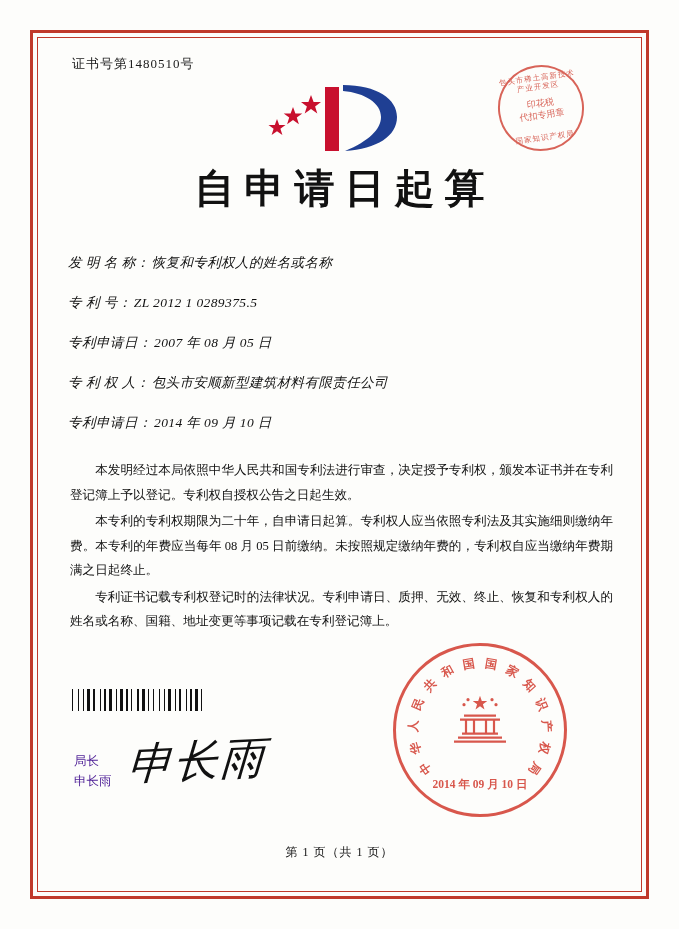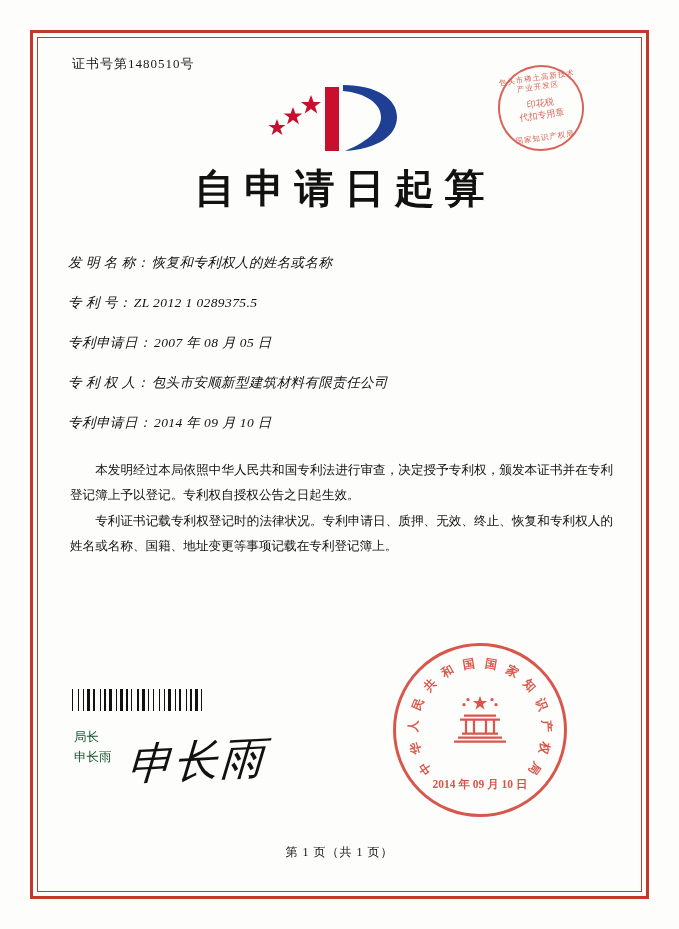--- a/index.html
+++ b/index.html
@@ -161,24 +161,24 @@
     display: inline-block;
     background: #111;
     height: 22px;
     margin-right: 1px;
     vertical-align: top;
   }
   
   .sig-block {
     position: absolute;
     left: 14px;
-    bottom: 112px;
+    bottom: 88px;
     font-size: 12.5px;
     line-height: 1.55;
-    color: #14532d;
+    color: #4c1d95;
   }
   .sig-script {
     position: absolute;
     left: 68px;
     bottom: 88px;
     font-size: 44px;
     font-family: "DejaVu Serif", serif;
     font-style: italic;
     color: #111;
     letter-spacing: 2px;
@@ -291,20 +291,21 @@
         <span class="field-value">包头市安顺新型建筑材料有限责任公司</span>
       </div>
       <div class="field-row">
         <span class="field-label">专利申请日：</span>
         <span class="field-value">2014 年 09 月 10 日</span>
       </div>
     </div>
 
     <div class="body-text">
       <p>本发明经过本局依照中华人民共和国专利法进行审查，决定授予专利权，颁发本证书并在专利登记簿上予以登记。专利权自授权公告之日起生效。</p>
+      <p>本专利的专利权期限为二十年，自申请日起算。专利权人应当依照专利法及其实施细则缴纳年费。本专利的年费应当每年 08 月 05 日前缴纳。未按照规定缴纳年费的，专利权自应当缴纳年费期满之日起终止。</p>
       <p>专利证书记载专利权登记时的法律状况。专利申请日、质押、无效、终止、恢复和专利权人的姓名或名称、国籍、地址变更等事项记载在专利登记簿上。</p>
     </div>
 
     <div class="barcode"><i style="width:1px;"></i><i style="width:3px;background:transparent;"></i><i style="width:1px;"></i><i style="width:2px;background:transparent;"></i><i style="width:1px;"></i><i style="width:1px;background:transparent;"></i><i style="width:3px;"></i><i style="width:1px;background:transparent;"></i><i style="width:2px;"></i><i style="width:3px;background:transparent;"></i><i style="width:1px;"></i><i style="width:1px;background:transparent;"></i><i style="width:2px;"></i><i style="width:1px;background:transparent;"></i><i style="width:3px;"></i><i style="width:2px;background:transparent;"></i><i style="width:1px;"></i><i style="width:1px;background:transparent;"></i><i style="width:3px;"></i><i style="width:1px;background:transparent;"></i><i style="width:2px;"></i><i style="width:1px;background:transparent;"></i><i style="width:1px;"></i><i style="width:3px;background:transparent;"></i><i style="width:2px;"></i><i style="width:1px;background:transparent;"></i><i style="width:3px;"></i><i style="width:1px;background:transparent;"></i><i style="width:1px;"></i><i style="width:2px;background:transparent;"></i><i style="width:1px;"></i><i style="width:3px;background:transparent;"></i><i style="width:1px;"></i><i style="width:2px;background:transparent;"></i><i style="width:1px;"></i><i style="width:1px;background:transparent;"></i><i style="width:3px;"></i><i style="width:2px;background:transparent;"></i><i style="width:1px;"></i><i style="width:1px;background:transparent;"></i><i style="width:2px;"></i><i style="width:3px;background:transparent;"></i><i style="width:1px;"></i><i style="width:1px;background:transparent;"></i><i style="width:2px;"></i><i style="width:1px;background:transparent;"></i><i style="width:3px;"></i><i style="width:1px;background:transparent;"></i><i style="width:1px;"></i><i style="width:2px;background:transparent;"></i></div>
 
     <div class="sig-block">
       <div>局长</div>
       <div>申长雨</div>
     </div>
 

